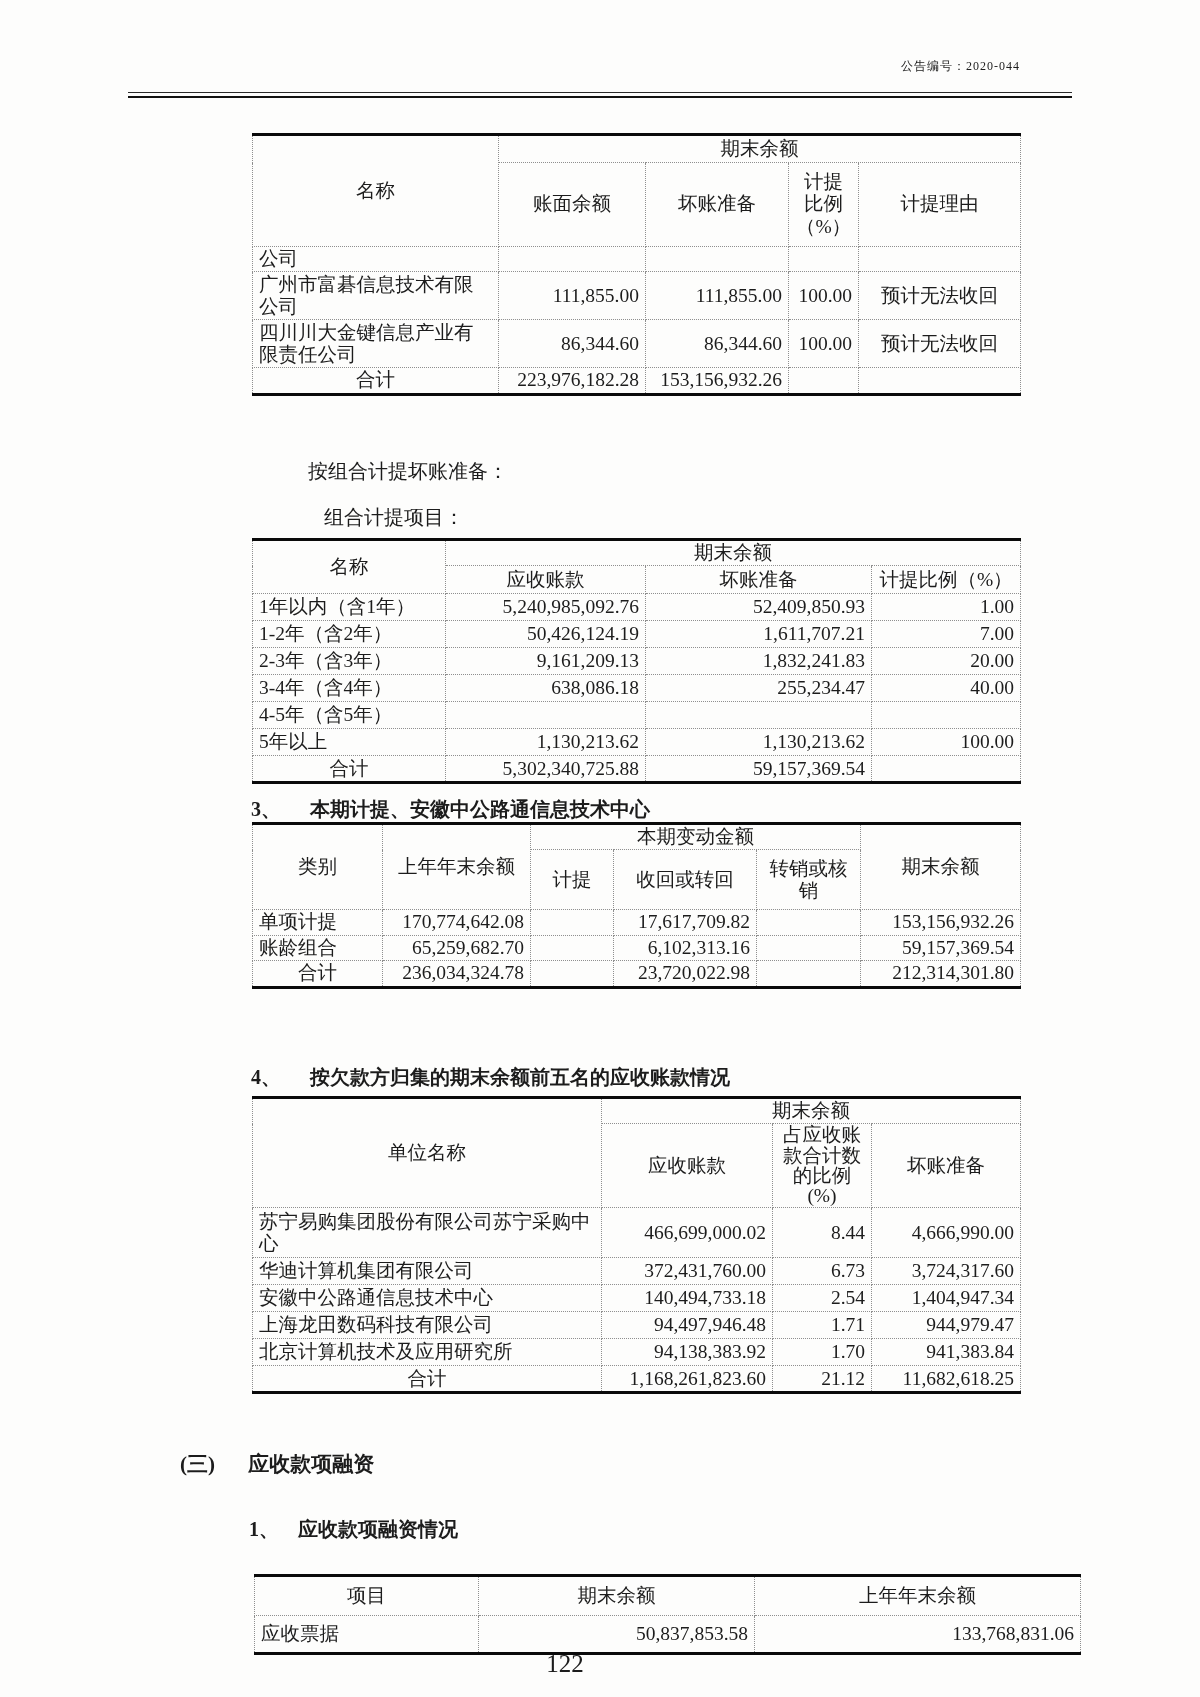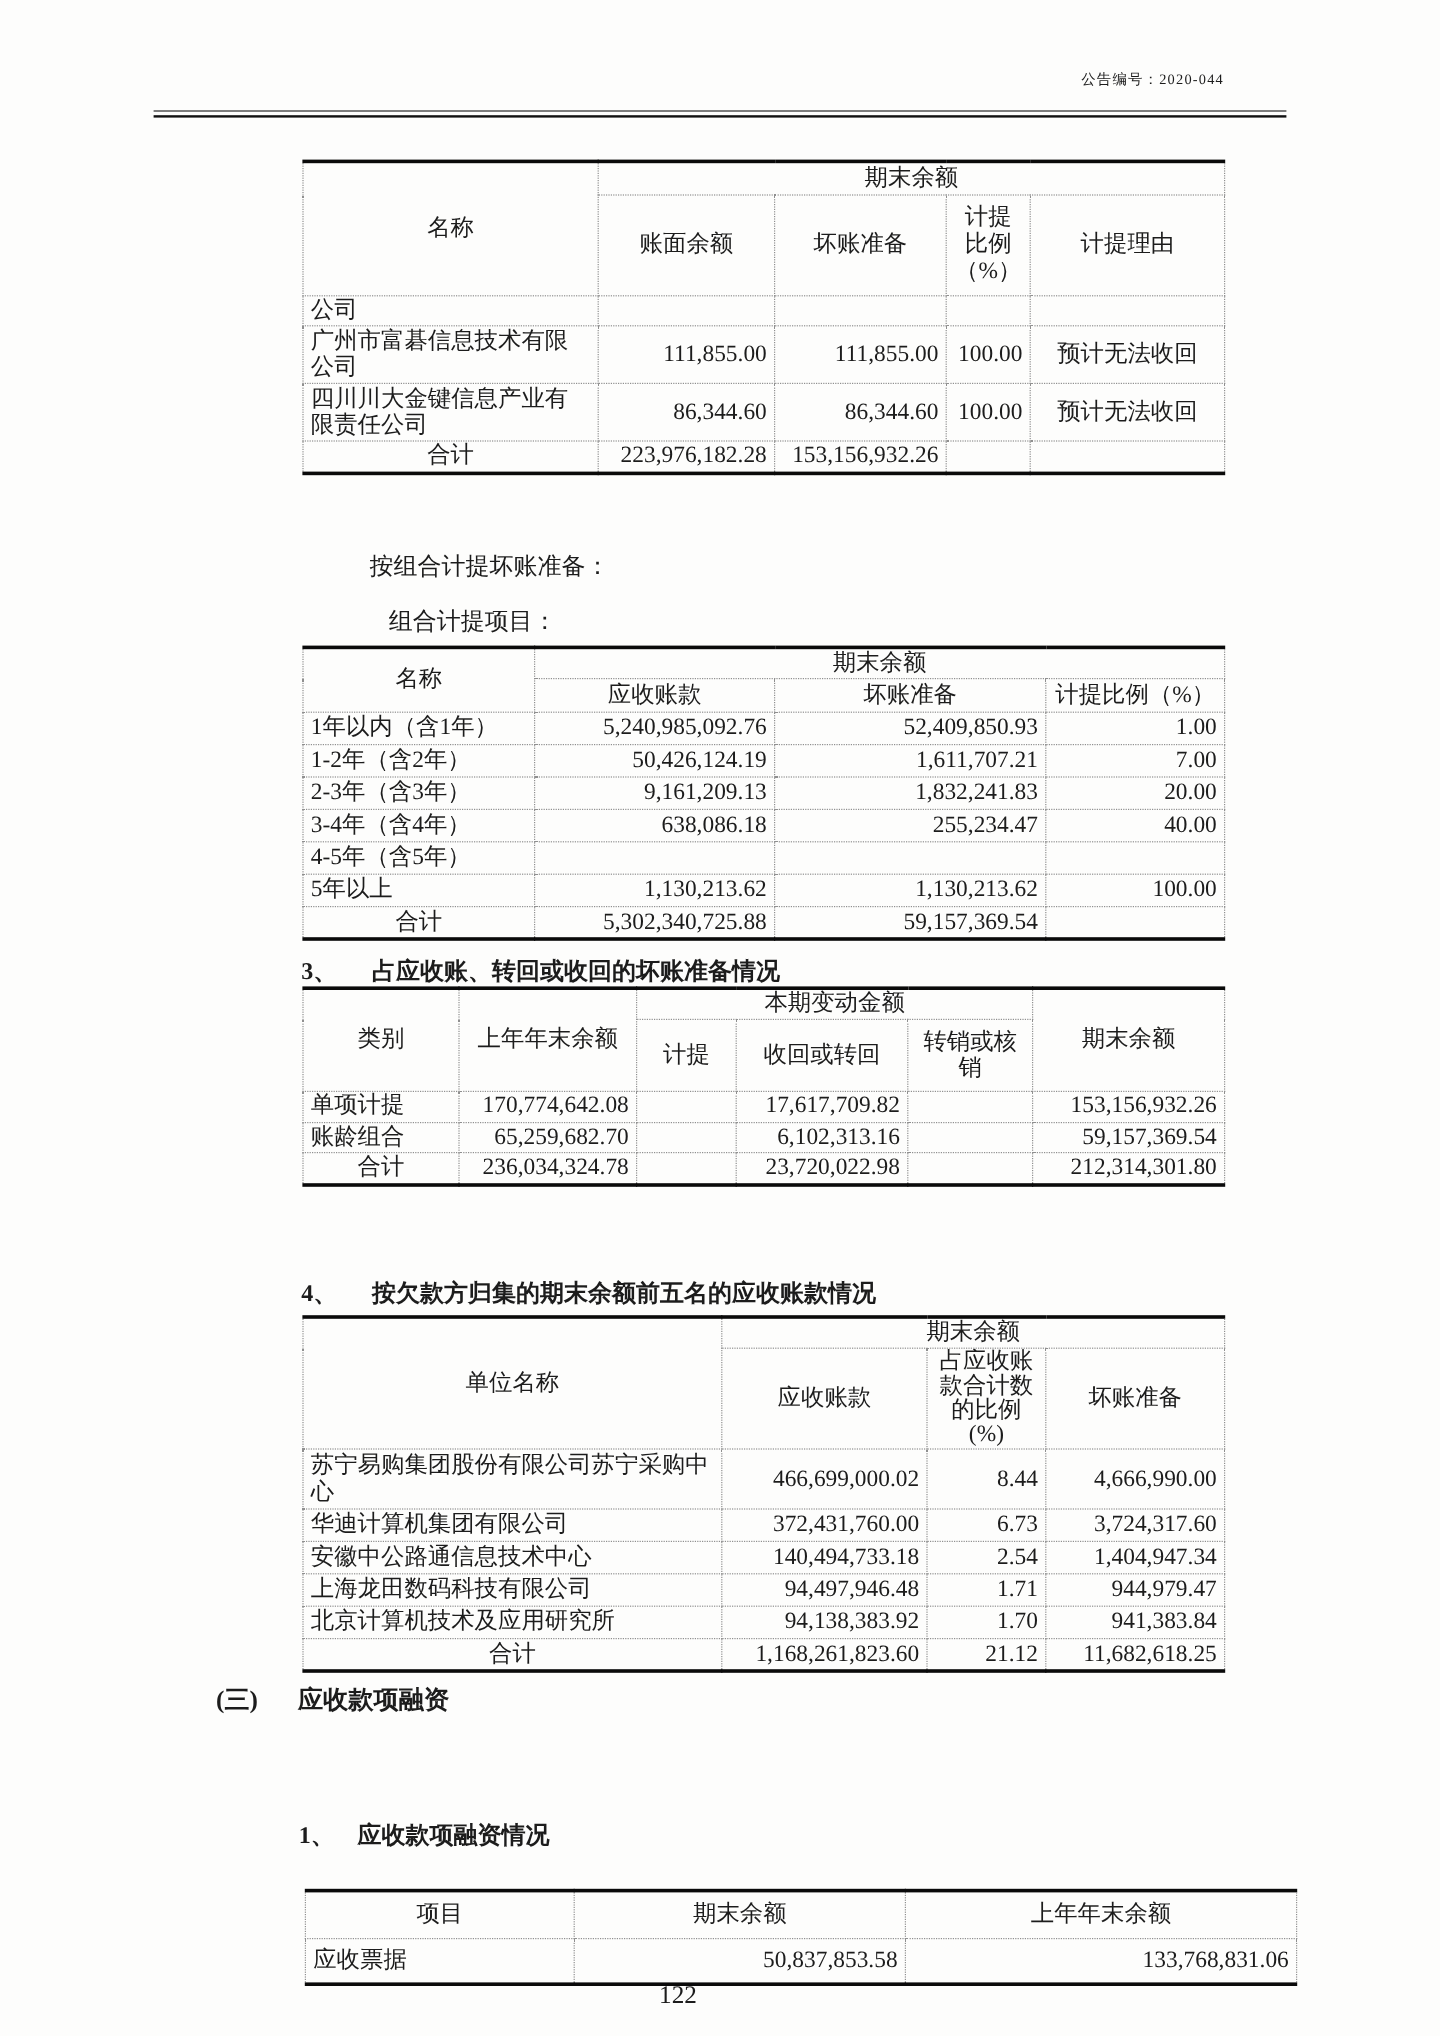--- a/index.html
+++ b/index.html
@@ -22,21 +22,21 @@
     padding:1px 6px;overflow:hidden;
   }
   td.c{text-align:center;padding:1px 2px;}
   td.l{text-align:left;padding-left:6px;padding-right:0;}
   td.l2{text-align:left;padding-left:10px;}
   td.num{text-align:right;font-size:19px;padding-right:8px;letter-spacing:0;}
   td.pre{white-space:pre-line;}
   .heading{font-weight:bold;font-size:20px;}
   .heading-big{font-weight:bold;font-size:21px;}
   .para{font-size:20px;}
-  .pagenum{font-size:21px;}
+  .pagenum{font-size:25px;}
   .t4name{padding-right:0 !important;}
 </style>
 </head>
 <body>
 
 <div class="page">
 
   <div class="abs announce" style="top:58px;left:700px;width:320px;text-align:right;">公告编号：2020-044</div>
   <div class="abs rule" style="top:92px;left:128px;width:944px;"></div>
 
@@ -152,21 +152,21 @@
       <td class="c">合计</td>
       <td class="num">5,302,340,725.88</td>
       <td class="num">59,157,369.54</td>
       <td class="num"></td>
     </tr>
   </tbody>
     </table>
 
   <div class="abs heading" style="top:796px;left:251px;">
     <span>3、</span>
-    <span style="margin-left:24px;">占应收账、转回或收回的坏账准备情况</span>
+    <span style="margin-left:24px;">本期计提、安徽中公路通信息技术中心</span>
   </div>
 
   <table class="t abs" style="top:822px;left:252px;width:768px;">
     <colgroup>
         <col style="width:130px">
         <col style="width:148px">
         <col style="width:83px">
         <col style="width:143px">
         <col style="width:104px">
         <col style="width:160px">
@@ -267,21 +267,21 @@
     </tr>
     <tr style="height:27px">
       <td class="c">合计</td>
       <td class="num">1,168,261,823.60</td>
       <td class="num">21.12</td>
       <td class="num">11,682,618.25</td>
     </tr>
   </tbody>
     </table>
 
-  <div class="abs heading-big" style="top:1402px;left:180px;">
+  <div class="abs heading-big" style="top:1450px;left:180px;">
     <span>(三)</span>
     <span style="margin-left:28px;">应收款项融资</span>
   </div>
   <div class="abs heading" style="top:1516px;left:249px;">
     <span>1、</span>
     <span style="margin-left:14px;">应收款项融资情况</span>
   </div>
 
   <table class="t abs" style="top:1550px;left:254px;width:826px;margin-top:24px;">
     <colgroup>

